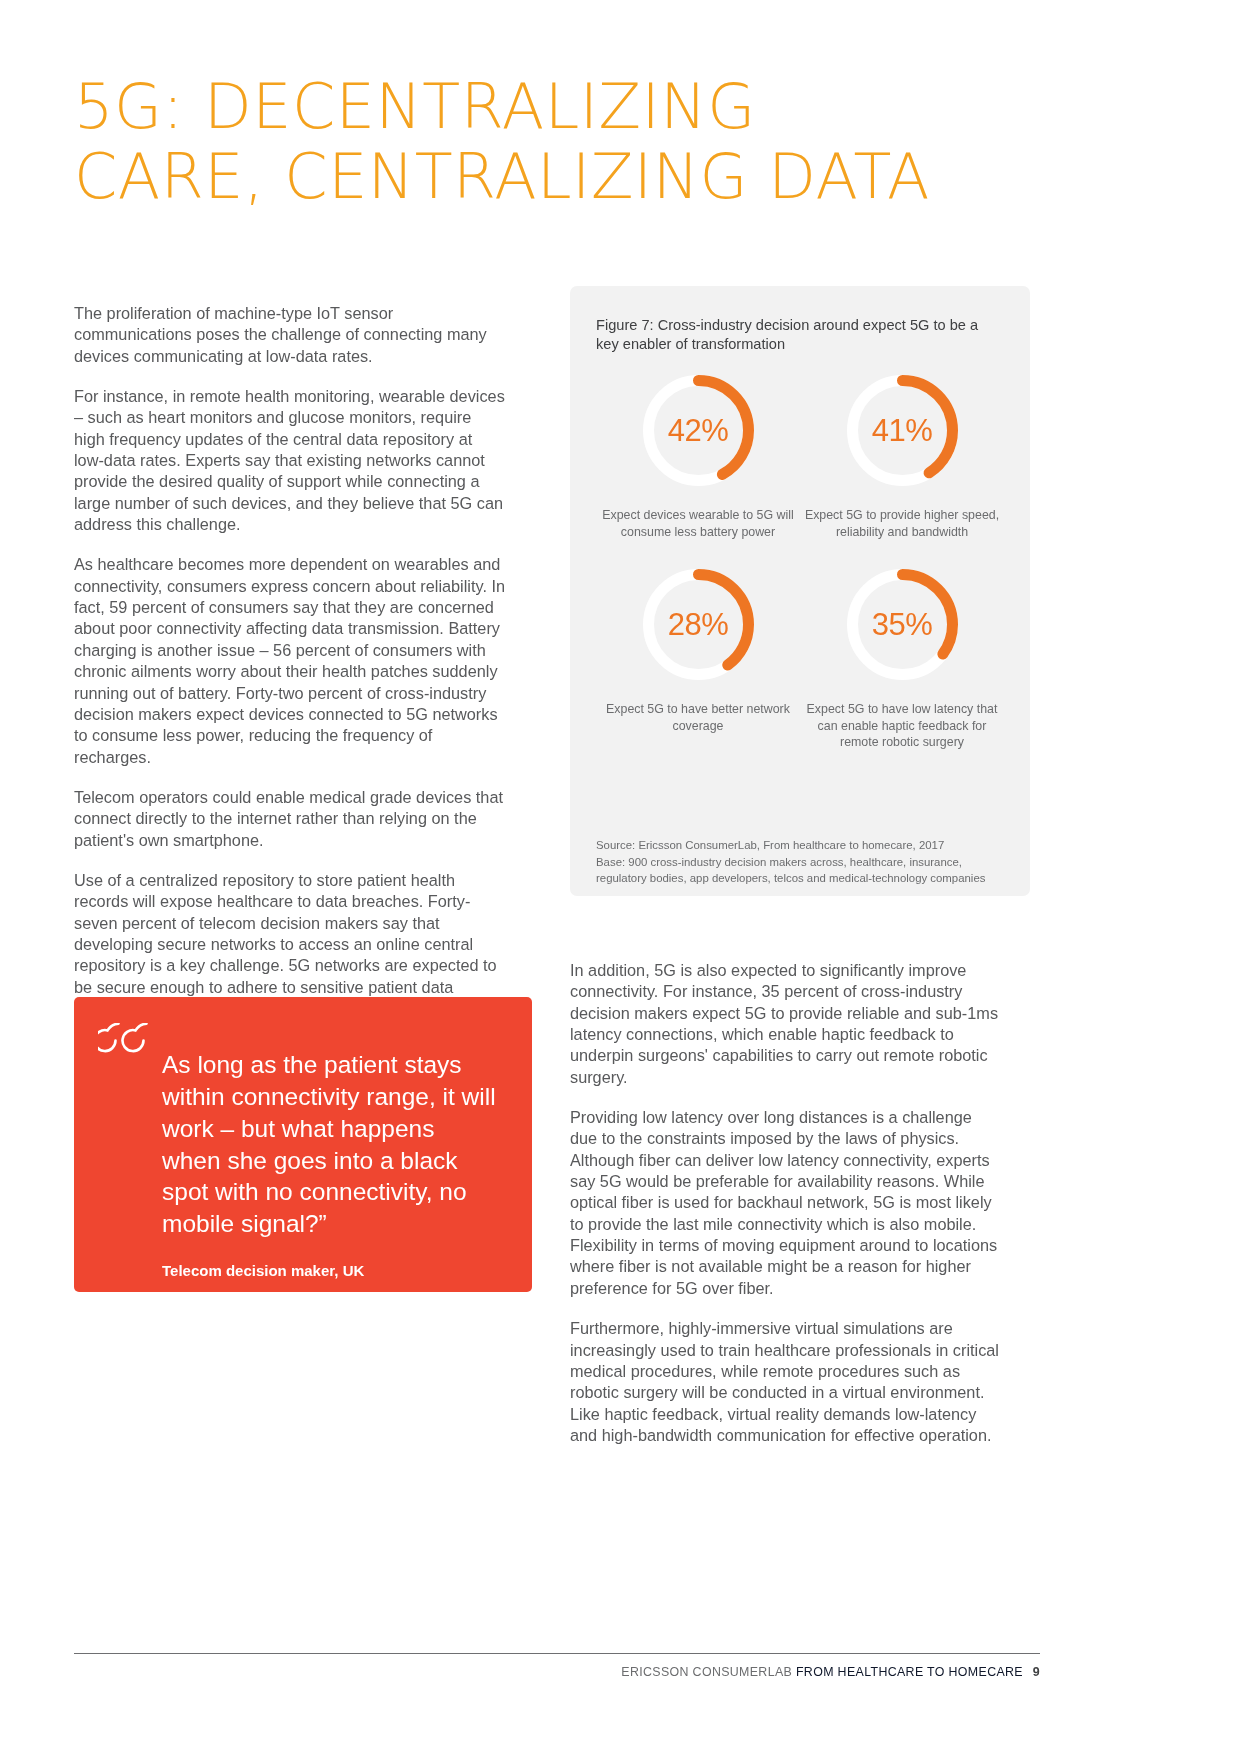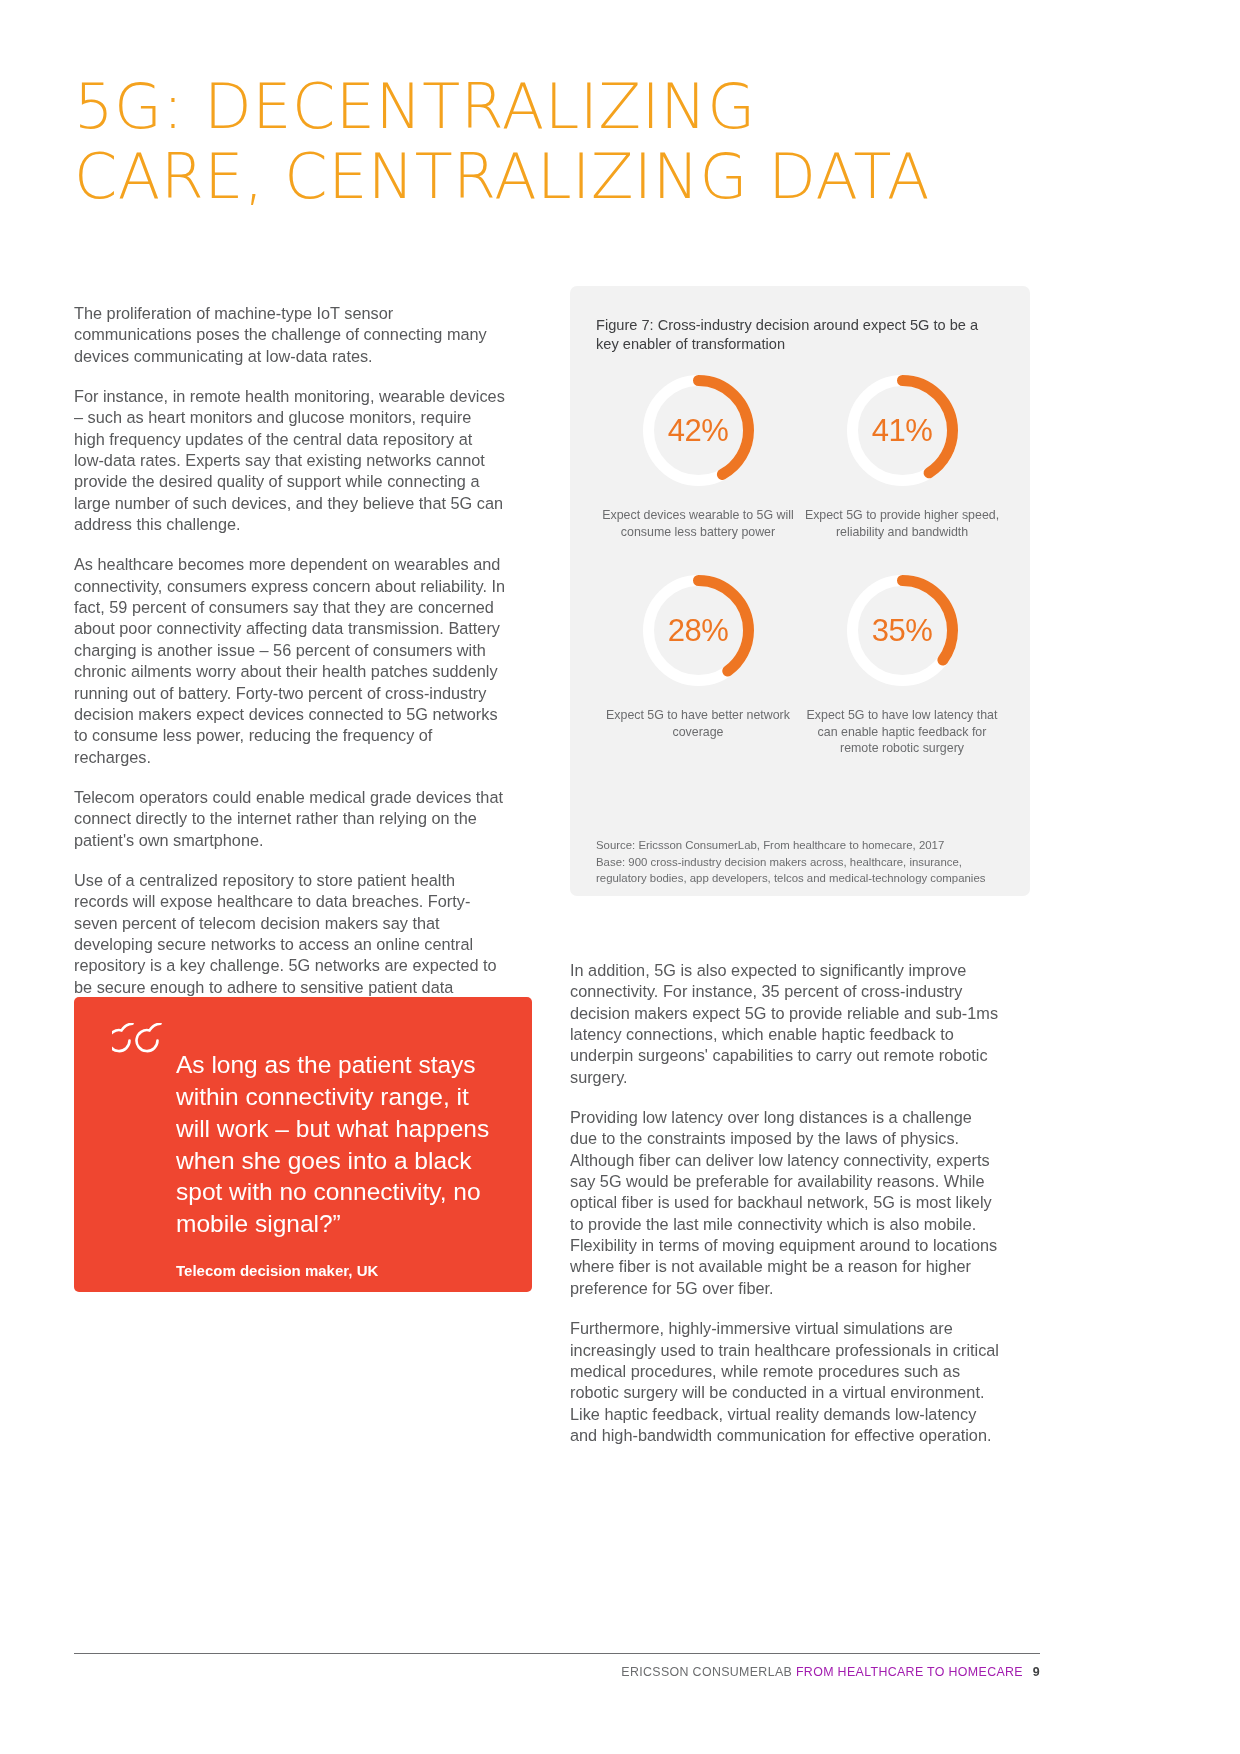--- a/index.html
+++ b/index.html
@@ -76,21 +76,21 @@
     color: #3f4042;
   }
 
   .donut-grid {
     position: absolute;
     left: 26px;
     top: 82px;
     width: 408px;
     display: grid;
     grid-template-columns: 1fr 1fr;
-    row-gap: 28px;
+    row-gap: 22px;
   }
 
   .donut-cell {
     display: flex;
     flex-direction: column;
     align-items: center;
   }
 
   .donut-wrap {
     position: relative;
@@ -132,21 +132,21 @@
 
   
   .quote-box {
     position: absolute;
     left: 74px;
     top: 997px;
     width: 458px;
     height: 295px;
     background: #ef4630;
     border-radius: 5px;
-    padding: 26px 34px 0 34px;
+    padding: 26px 34px 0 20px;
     color: #ffffff;
   }
 
   .quote-mark {
     width: 74px;
     height: 36px;
     margin-left: 4px;
     margin-bottom: -4px;
   }
 
@@ -179,21 +179,21 @@
   .footer {
     position: absolute;
     right: 200px;
     top: 1665px;
     font-size: 12.4px;
     letter-spacing: 0.35px;
     color: #6b6c6e;
     white-space: nowrap;
   }
   .footer .brand { color: #6b6c6e; }
-  .footer .highlight { color: #a21caf; }
+  .footer .highlight { color: #0f172a; }
   .footer .pagenum { color: #3f4042; font-weight: bold; margin-left: 6px; }
 </style>
 </head>
 <body>
 
 <div class="page">
 
   <h1 class="title">
     <span class="title-line">5G: DECENTRALIZING</span>
     <span class="title-line">CARE, CENTRALIZING DATA</span>

